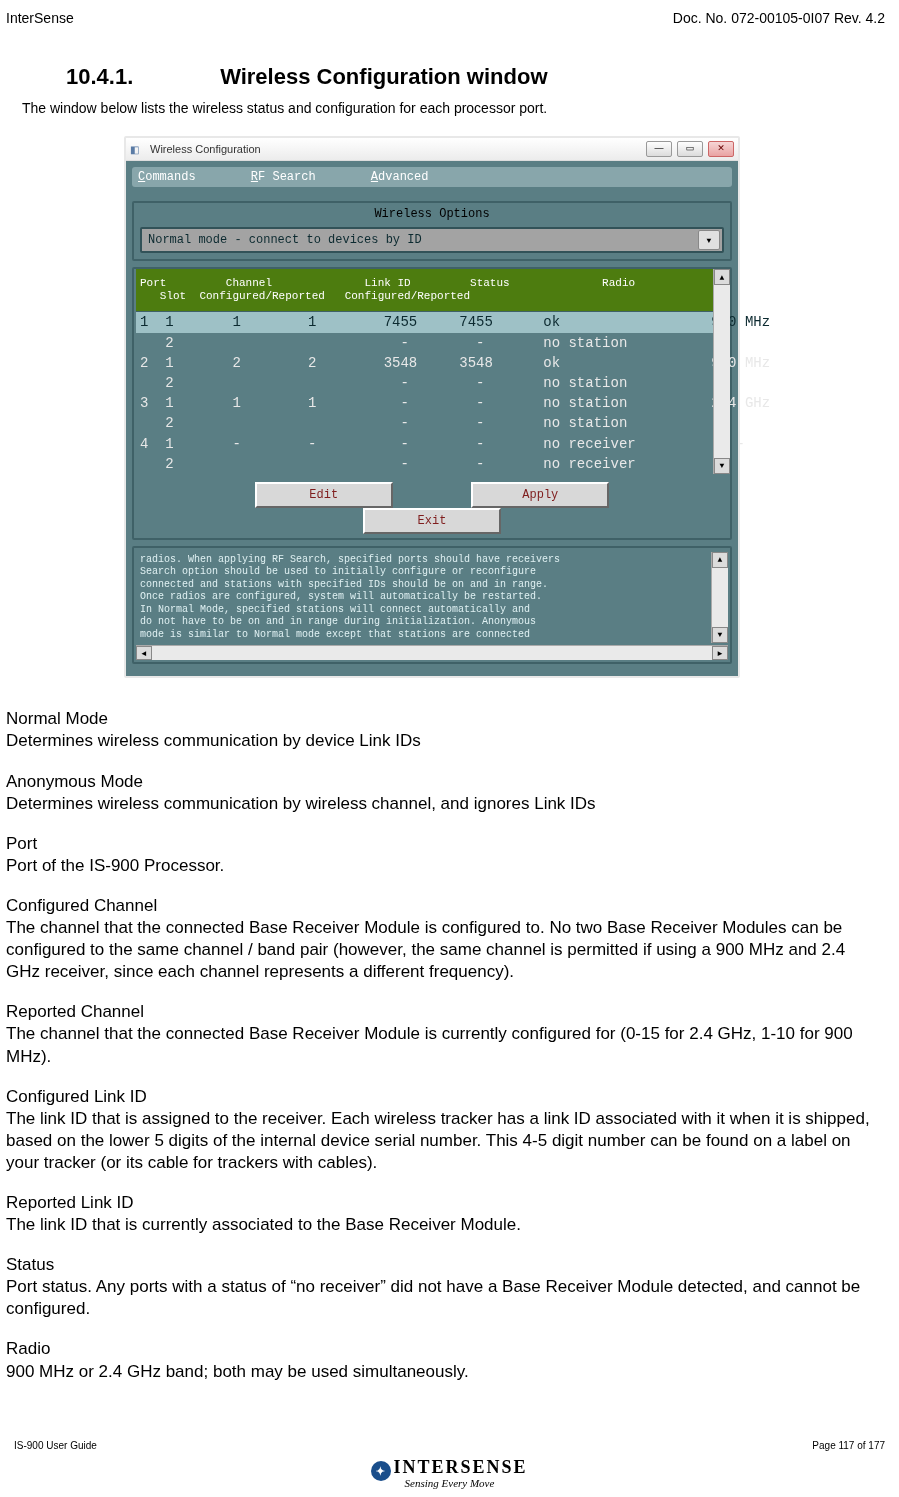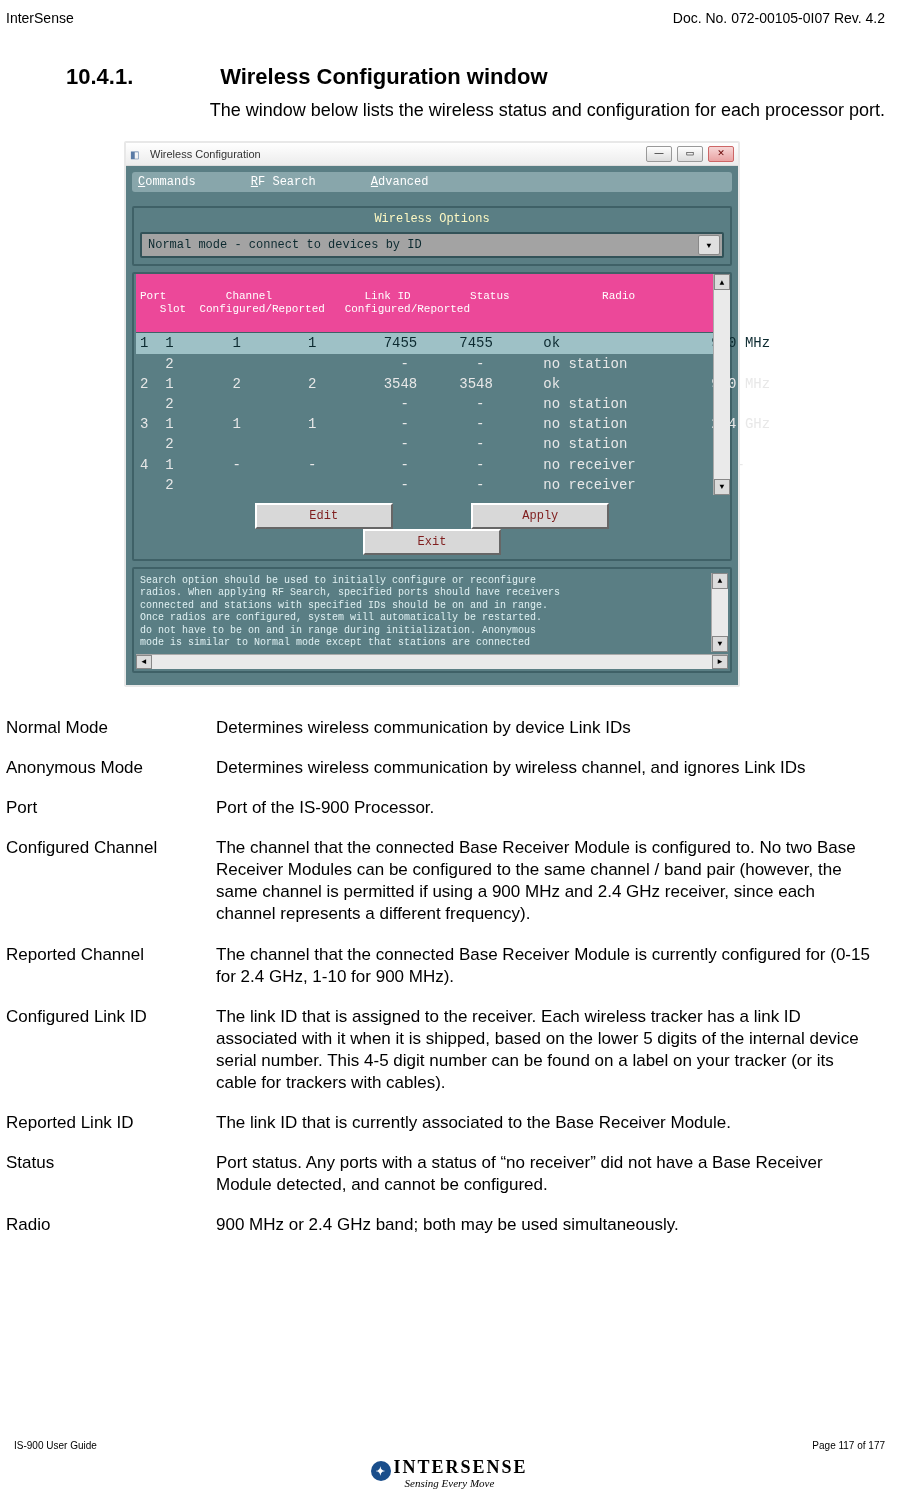--- a/index.html
+++ b/index.html
@@ -23,24 +23,23 @@
   }
   .header { margin-bottom: 38px; }
   .section-heading {
     font-size: 22px;
     font-weight: bold;
     margin-left: 60px;
     margin-bottom: 10px;
   }
   .section-heading .num { display: inline-block; width: 148px; }
   .intro {
-    font-size: 18px;
+    font-size: 14px;
     margin-bottom: 20px;
     margin-left: 16px;
-    text-align: right;
   }
 
   
   .win-wrap {
     margin: 0px 0 30px 118px;
     width: 612px;
     border: 2px solid #e8e8e8;
     border-radius: 2px;
     background: #fff;
     box-shadow: inset 0 0 0 2px #fff;
@@ -78,41 +77,41 @@
     font-size: 12px;
   }
   .menubar span { margin-right: 24px; }
   .menubar span u { text-decoration: underline; }
   .panel {
     background: #5a7e84;
     border: 2px solid #3f6167;
     border-radius: 2px;
     margin-bottom: 6px;
   }
-  .wopts-title { text-align:center; color:#fef9c3; padding:4px 0 2px; font-size:12px;}
+  .wopts-title { text-align:center; color:#000000; padding:4px 0 2px; font-size:12px;}
   .mode-dd {
     margin: 4px 6px 6px;
     display: flex;
     background: #a3a3a3;
     color:#111;
     border: 2px solid #325258;
     border-radius: 2px;
     height: 22px;
     align-items: center;
   }
   .mode-dd .txt { flex:1; padding:0 6px; font-size:12px; color:#0c2a30;}
   .mode-dd .arrow {
     width: 20px; height:18px; margin:2px; background:#e0e0e0;
     border:1px solid #888; border-radius:2px; color:#000;
     display:flex;align-items:center;justify-content:center;font-size:8px;
   }
   .tableblock { position:relative; margin:0 2px; }
   .tableblock .thead {
-    background:#ec4899; color:#fff; font-size:11px;
-    padding: 16px 4px; border-bottom:1px solid #3f6167; white-space:pre; line-height:1.2;
+    background:#4d7c0f; color:#fff; font-size:11px;
+    padding: 8px 4px; border-bottom:1px solid #3f6167; white-space:pre; line-height:1.2;
   }
   .trow { font-size:14px; padding:1px 4px; white-space:pre; line-height:1.3;}
   .trow.sel { background:#9ec1c6; color:#0c2a30; }
   .vscroll {
     position:absolute; right:-2px; top:0; bottom:0; width:16px;
     background:#eaeaea; border-left:1px solid #aaa;
     display:flex; flex-direction:column;
   }
   .vscroll .arr {
     height:14px; background:#dcdcdc; border:1px solid #888;
@@ -138,21 +137,21 @@
     display:flex; margin: 0 2px 2px;
   }
   .hscroll .arr {
      width:14px; background:#dcdcdc; border:1px solid #888;
      display:flex;align-items:center;justify-content:center;font-size:8px;color:#000;
   }
   .hscroll .track { flex:1; }
 
   
   .defs { font-size: 17px; line-height: 1.3; }
-  .defrow { display:flex; margin-bottom: 18px; }
+  .defrow { display:flex; margin-bottom: 18px; flex-direction: column; }
   .defterm { width: 210px; flex-shrink:0; }
   .defdesc { flex:1; padding-right: 6px; }
 
   .footer { position:absolute; bottom:46px; left:14px; right:14px; font-size:10px;}
   .logo-wrap { position:absolute; bottom:8px; left:0; right:0; text-align:center; }
   .logo-wrap .logotxt {
     font-family: "Georgia", serif; font-weight:bold; font-size:18px; letter-spacing: 2px;
     display:inline-flex; align-items:baseline;
   }
   .logo-wrap .dot {
@@ -223,24 +222,25 @@
       </div>
       <div class="btnrow">
         <span class="btn3d">Edit</span>
         <span class="btn3d">Apply</span>
         <span class="btn3d">Exit</span>
       </div>
     </div>
 
     <div class="panel">
       <div class="infobox">
+        <div class="line">radios. When applying RF Search, specified ports should have receivers</div>
         <div class="line">Search option should be used to initially configure or reconfigure</div>
-        <div class="line">radios. When applying RF Search, specified ports should have receivers</div>
         <div class="line">connected and stations with specified IDs should be on and in range.</div>
         <div class="line">Once radios are configured, system will automatically be restarted.</div>
+        <div class="line">In Normal Mode, specified stations will connect automatically and</div>
         <div class="line">do not have to be on and in range during initialization. Anonymous</div>
         <div class="line">mode is similar to Normal mode except that stations are connected</div>
         <div class="vscroll" style="right:0;">
           <div class="arr">▲</div>
           <div class="track"></div>
           <div class="arr">▼</div>
         </div>
       </div>
       <div class="hscroll">
         <div class="arr">◄</div>

